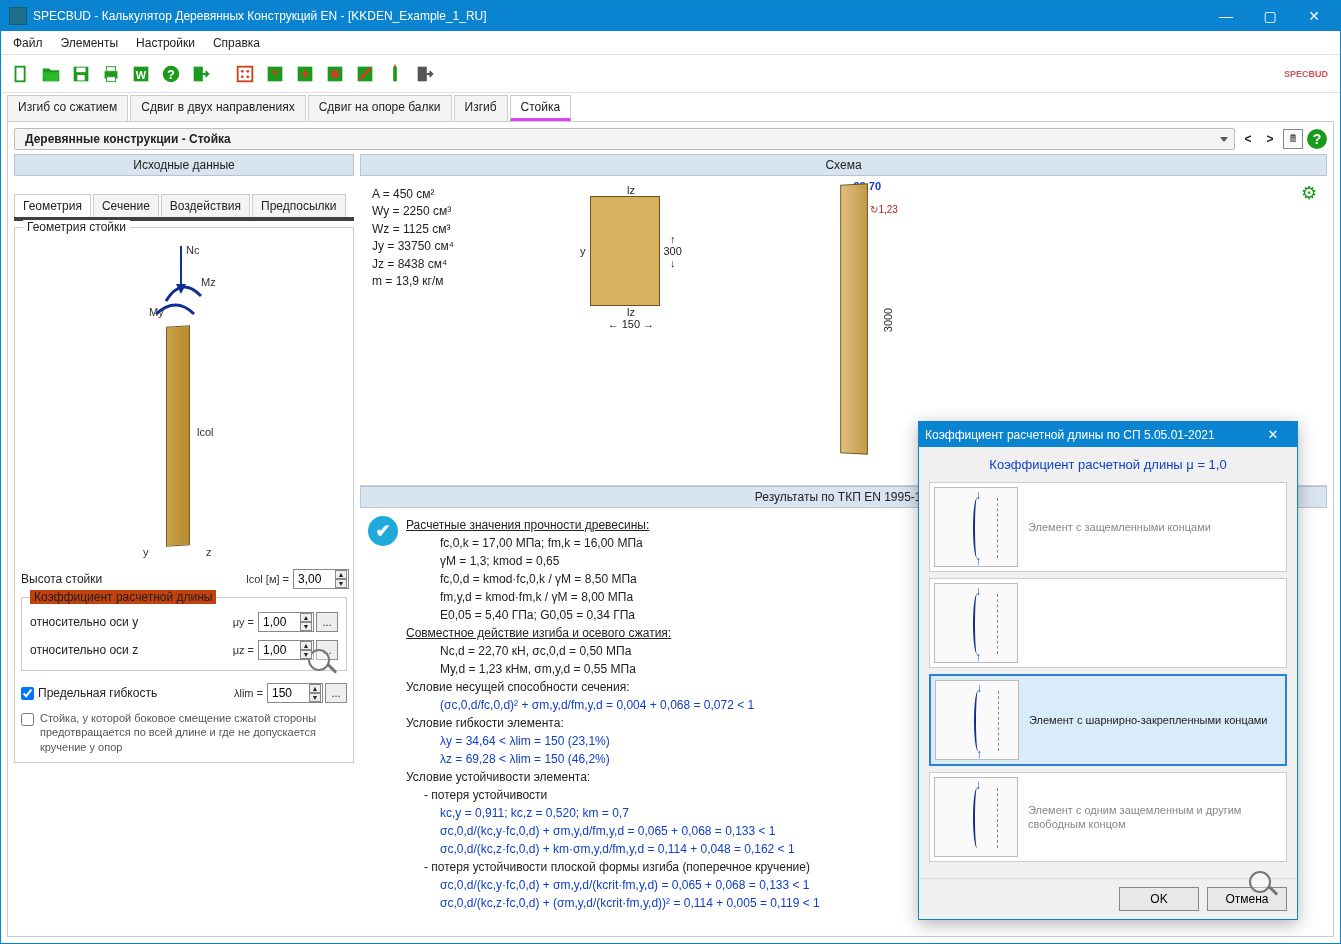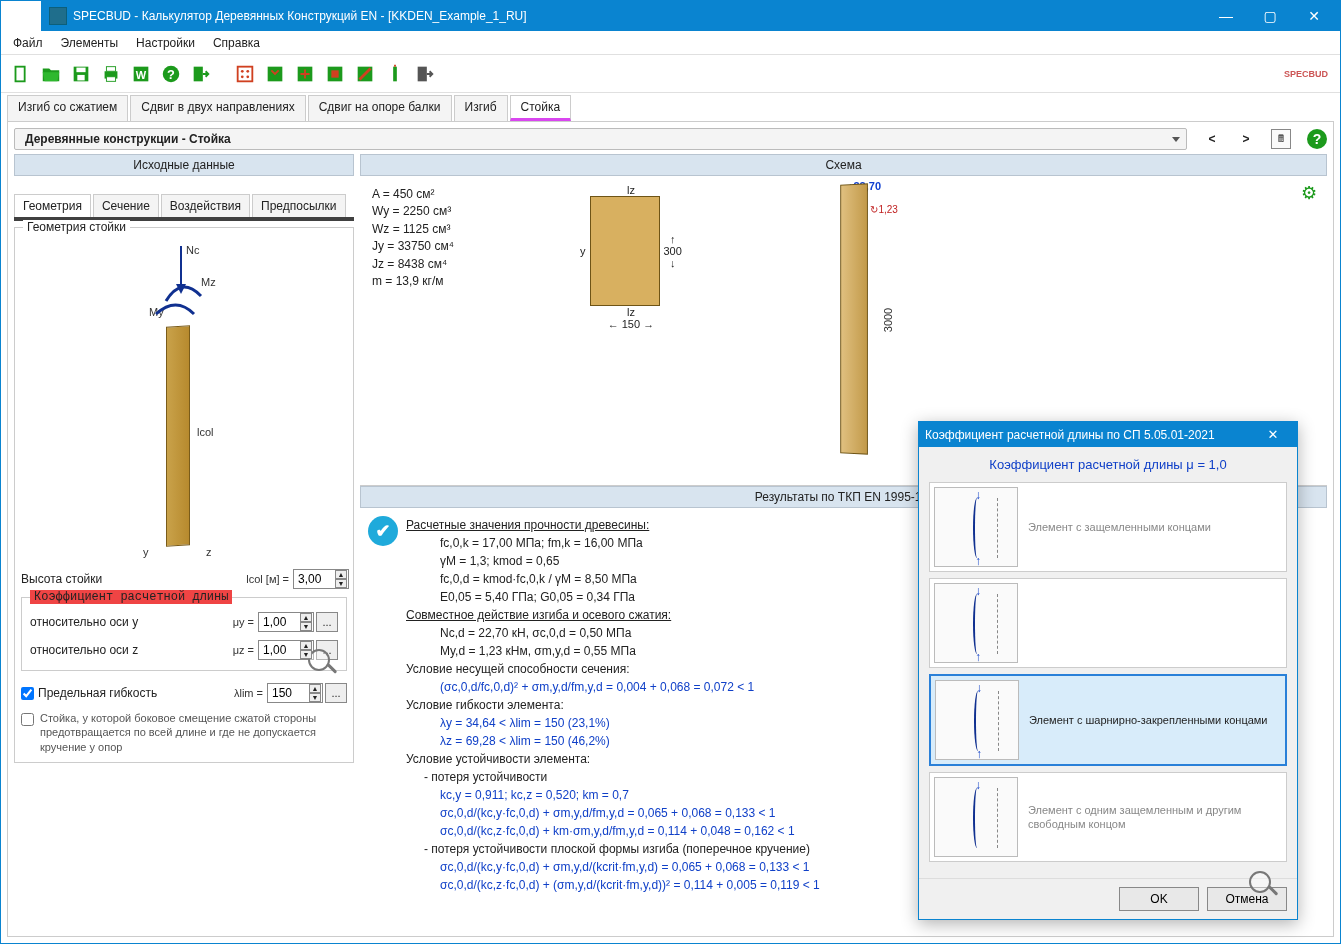--- a/index.html
+++ b/index.html
@@ -1,20 +1,20 @@
 <!DOCTYPE html>
 <html><head>
 <meta charset="utf-8">
 <style>
   * { box-sizing: border-box; margin: 0; padding: 0; }
   body { font-family: "Segoe UI", Tahoma, sans-serif; font-size: 12px; background: #fff; color: #222; }
   .window { width: 1341px; height: 944px; border: 1px solid #0a84d0; background: #fff; position: relative; display: flex; flex-direction: column; }
 
   
-  .titlebar { background: #0a84d0; color: #fff; height: 30px; display: flex; align-items: center; padding: 0 4px 0 8px; margin-left: 40px; }
+  .titlebar { background: #0a84d0; color: #fff; height: 30px; display: flex; align-items: center; padding: 0 4px 0 8px; }
   .titlebar .icon-box { width: 18px; height: 18px; background: #1f6e8c; margin-right: 6px; border: 1px solid #0c5f7a; }
   .titlebar .title { flex: 1; font-size: 12px; }
   .titlebar .win-btns { display: flex; }
   .titlebar .win-btn { width: 44px; height: 30px; display: flex; align-items: center; justify-content: center; color: #fff; font-size: 14px; }
 
   
   .menubar { height: 24px; display: flex; align-items: center; padding: 0 4px; border-bottom: 1px solid #e0e0e0; background: #fff; }
   .menubar .menu-item { padding: 3px 8px; margin-right: 2px; }
 
   
@@ -26,21 +26,21 @@
 
   
   .main-tabs { display: flex; padding: 2px 6px 0 6px; }
   .main-tab { padding: 4px 10px; border: 1px solid #ccc; border-bottom: none; margin-right: 2px; background: #f4f4f4; font-size: 12px; }
   .main-tab.active { background: #fff; border-bottom: 3px solid #d946ef; font-weight: normal; position: relative; z-index: 2; }
 
   .content-wrap { flex: 1; padding: 0 6px 6px 6px; display: flex; flex-direction: column; min-height: 0; }
   .content-border { border: 1px solid #ccc; flex: 1; padding: 6px; background: #fff; display:flex; flex-direction:column; min-height:0; overflow:hidden; }
 
   
-  .header-row { display: flex; align-items: center; gap: 16px; margin-bottom: 4px; }
+  .header-row { display: flex; align-items: center; gap: 4px; margin-bottom: 4px; }
   .header-select { flex: 1; border: 1px solid #bbb; background: #f4f4f4; height: 22px; display: flex; align-items: center; padding: 0 16px 0 10px; font-size: 12px; font-weight: bold; position: relative; border-radius: 2px; }
   .header-select::after { content: ""; position: absolute; right: 6px; top: 8px; border-left: 4px solid transparent; border-right: 4px solid transparent; border-top: 5px solid #555; }
   .nav-btn { width: 18px; height: 18px; display: flex; align-items:center; justify-content:center; font-weight: bold; }
   .calc-icon { width: 20px; height: 20px; border: 1px solid #888; background: #fafafa; font-size: 10px; display:flex; align-items:center;justify-content:center; }
   .help-circle { width: 20px; height: 20px; border-radius: 50%; background: #1c9a1c; color: #fff; display: flex; align-items: center; justify-content: center; font-weight: bold; font-size: 14px; }
 
   
   .panels-row { display: flex; gap: 6px; flex: 1; min-height: 0; }
   .panel-left { width: 340px; display: flex; flex-direction: column; }
   .panel-right { flex: 1; display: flex; flex-direction: column; min-height: 0; }
@@ -60,21 +60,21 @@
 
   .form-row { display:flex; align-items:center; margin-top:8px; font-size:12px; }
   .form-row .lab { flex:1; }
   .form-row .sub { font-size:11px; color:#333; margin-right: 4px; }
   .num-input { width: 56px; height:20px; border:1px solid #888; padding:1px 14px 1px 4px; font-size:12px; position:relative; }
   .spinner { display:inline-flex; flex-direction:column; margin-left:-14px; z-index:2; }
   .spinner span { width:12px; height:9px; border:1px solid #888; background:#eee; font-size:7px; text-align:center; line-height:7px; }
   .ellips-btn { width:22px; height:20px; border:1px solid #888; background:#eee; margin-left:4px; font-size:11px; display:flex; align-items:center; justify-content:center; }
 
   .coef-group { border:1px solid #ccc; margin-top:8px; padding:6px 8px 10px 8px; position:relative; }
-  .coef-group .legend { position:absolute; top:-8px; left:8px; background:#ef4444; padding:0 4px; font-size:12px;font-family:Liberation Mono, monospace; }
+  .coef-group .legend { position:absolute; top:-8px; left:8px; background:#c2410c; padding:0 4px; font-size:12px; }
 
   .chk-row { display:flex; align-items:flex-start; margin-top:8px; gap:6px; }
   .chk-row input[type=checkbox] { margin-top:2px; }
 
   
   .scheme-area { flex:0 0 310px; display:flex; border-bottom:1px solid #ccc; }
   .scheme-col1 { width:200px; padding:10px 8px 8px 12px; font-size:12px; line-height:1.45; }
   .scheme-col2 { flex:1; position:relative; }
   .scheme-col3 { width: 40px; display:flex; align-items:flex-start; justify-content:flex-end; padding:6px; }
   .gear { width:20px; height:20px; color:#1c9a1c; font-size:18px; }
@@ -378,20 +378,21 @@
           </div>
 
           <div class="results-title">Результаты по ТКП EN 1995-1-1</div>
           <div class="results-body">
             <div class="check-badge">✔</div>
             <div class="results-text">
               <div class="uline">Расчетные значения прочности древесины:</div>
               <div class="ind">fc,0,k = 17,00 МПа;   fm,k = 16,00 МПа</div>
               <div class="ind">γM = 1,3;   kmod = 0,65</div>
               <div class="ind">fc,0,d = kmod·fc,0,k / γM = 8,50 МПа</div>
+              <div class="ind">fm,y,d = kmod·fm,k / γM = 8,00 МПа</div>
               <div class="ind">E0,05 = 5,40 ГПа;   G0,05 = 0,34 ГПа</div>
               <div class="uline">Совместное действие изгиба и осевого сжатия:</div>
               <div class="ind">Nc,d = 22,70 кН,      σc,0,d = 0,50 МПа</div>
               <div class="ind">My,d = 1,23 кНм,     σm,y,d = 0,55 МПа</div>
               <div>Условие несущей способности сечения:</div>
               <div class="ind blue">(σc,0,d/fc,0,d)² + σm,y,d/fm,y,d = 0,004 + 0,068 = 0,072  &lt;  1</div>
               <div>Условие гибкости элемента:</div>
               <div class="ind blue">λy = 34,64  &lt;  λlim = 150     (23,1%)</div>
               <div class="ind blue">λz = 69,28  &lt;  λlim = 150     (46,2%)</div>
               <div>Условие устойчивости элемента:</div>

